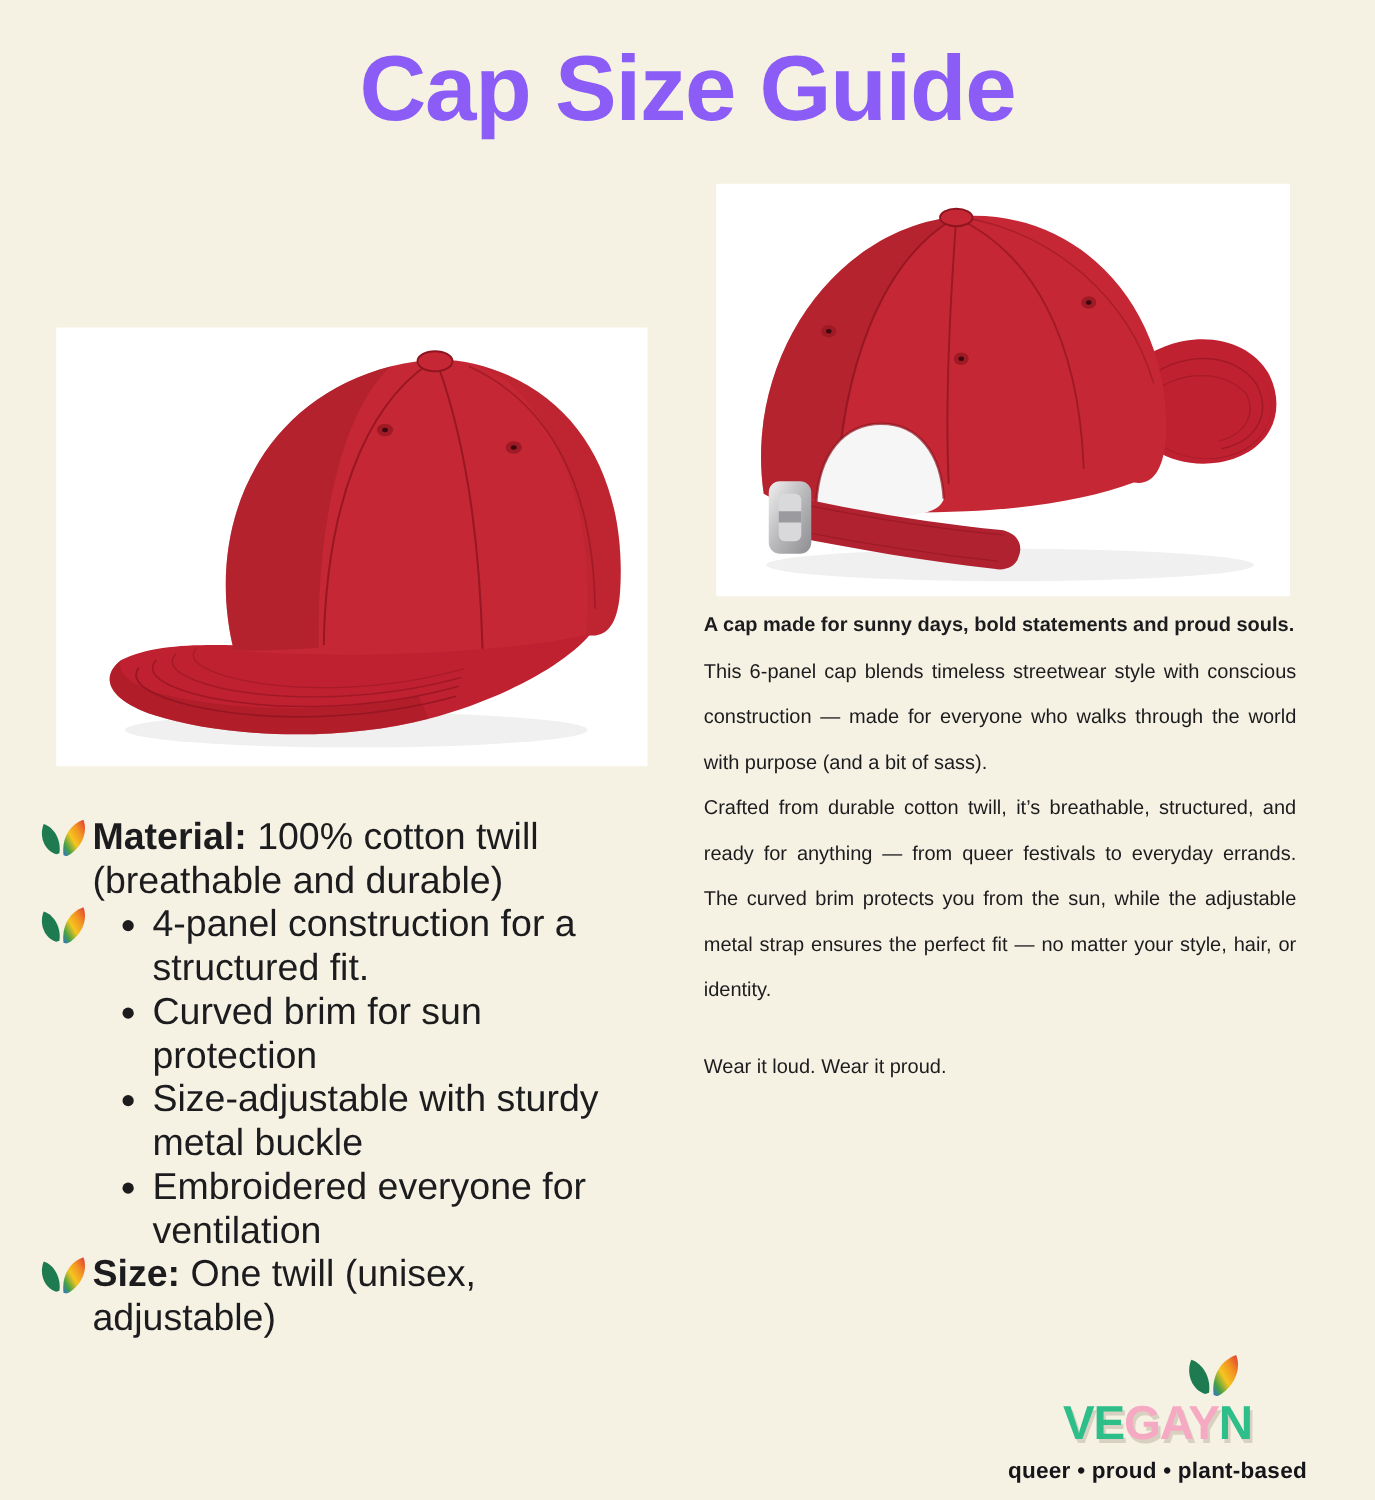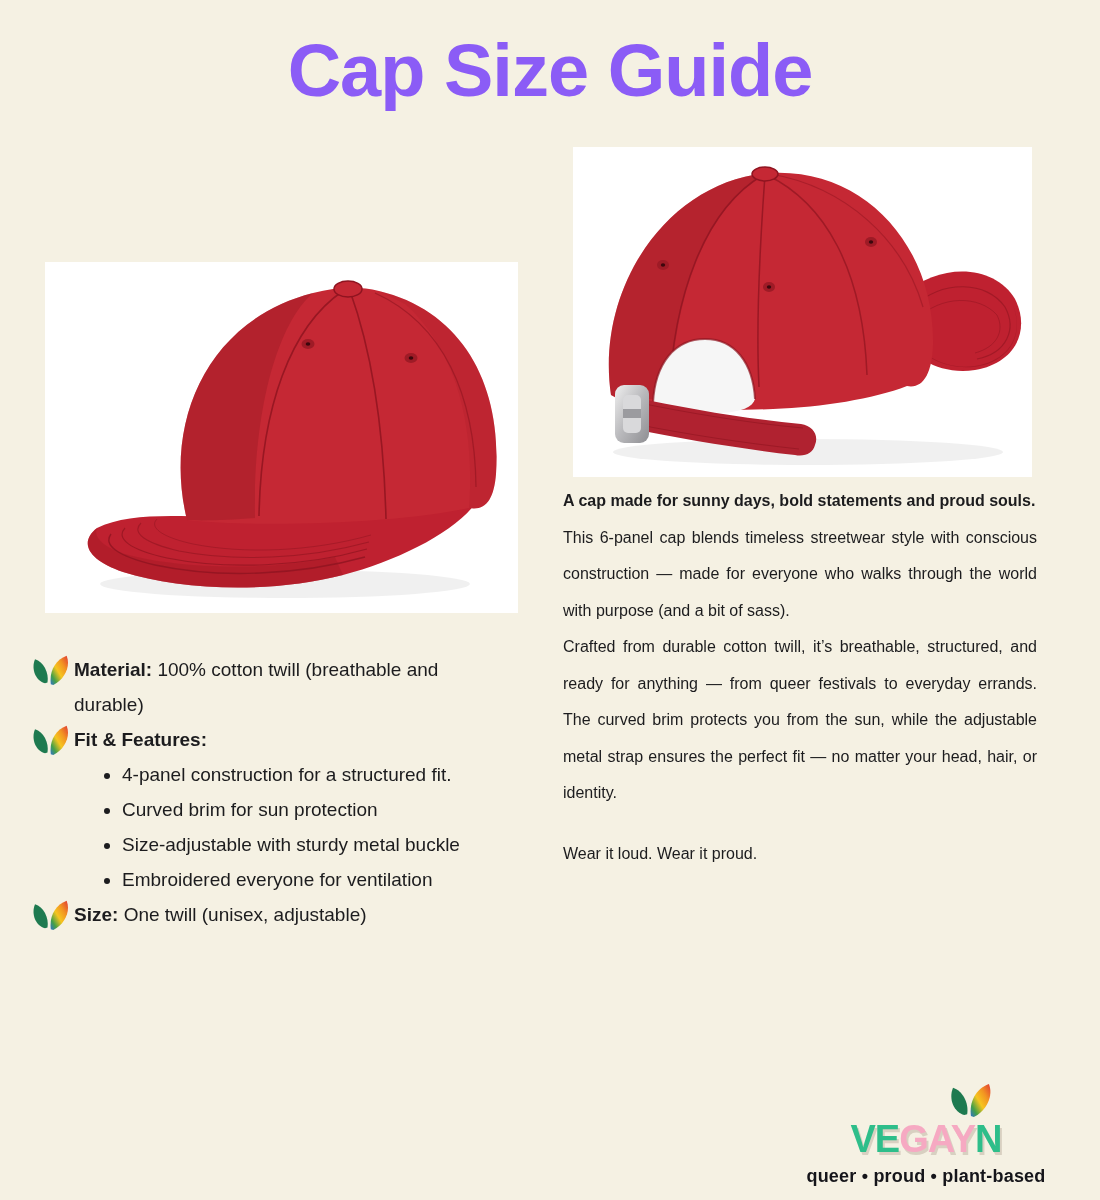--- a/index.html
+++ b/index.html
@@ -17,21 +17,21 @@
     color:#8b5cf6;
   }
 
   .img-box{position:absolute;background:#ffffff;}
   .img-left{left:45px;top:262px;width:473px;height:351px;}
   .img-right{left:573px;top:147px;width:459px;height:330px;}
   .img-box svg{display:block;width:100%;height:100%;}
 
   .specs{
     position:absolute;left:30px;top:652px;width:515px;
-    font-size:19px;line-height:35px;color:#1c1c1e;
+    font-size:30px;line-height:35px;color:#1c1c1e;
   }
   .spec-item{position:relative;padding-left:44px;}
   .leaf-bullet{position:absolute;left:0;top:3px;width:40px;height:30px;}
   .spec-text{display:inline-block;width:398px;vertical-align:top;}
   .spec-label{font-weight:700;}
   .features{margin:0;padding:0 0 0 92px;list-style:disc;}
   .features li{max-width:402px;}
 
   .description{
     position:absolute;left:563px;top:483px;width:474px;
@@ -141,40 +141,39 @@
     <div class="spec-item">
       <svg class="leaf-bullet">
           <use href="#leafpair"></use>
         </svg>
       <span class="spec-text"><b class="spec-label">Material:</b> <span>100% cotton twill (breathable and durable)</span></span>
     </div>
     <div class="spec-item">
       <svg class="leaf-bullet">
           <use href="#leafpair"></use>
         </svg>
-      <span class="spec-text"><b class="spec-label">Fit &amp; Features:</b></span>
     </div>
     <ul class="features">
       <li>4-panel construction for a structured fit.</li>
       <li>Curved brim for sun protection</li>
       <li>Size-adjustable with sturdy metal buckle</li>
       <li>Embroidered everyone for ventilation</li>
     </ul>
     <div class="spec-item">
       <svg class="leaf-bullet">
           <use href="#leafpair"></use>
         </svg>
       <span class="spec-text"><b class="spec-label">Size:</b> <span>One twill (unisex, adjustable)</span></span>
     </div>
   </div>
 
   <div class="description">
     <p class="intro">A cap made for sunny days, bold statements and proud souls.</p>
     <p>This 6-panel cap blends timeless streetwear style with conscious construction — made for everyone who walks through the world with purpose (and a bit of sass).</p>
-    <p>Crafted from durable cotton twill, it’s breathable, structured, and ready for anything — from queer festivals to everyday errands. The curved brim protects you from the sun, while the adjustable metal strap ensures the perfect fit — no matter your head, hair, or identity.</p>
+    <p>Crafted from durable cotton twill, it’s breathable, structured, and ready for anything — from queer festivals to everyday errands. The curved brim protects you from the sun, while the adjustable metal strap ensures the perfect fit — no matter your style, hair, or identity.</p>
     <p class="outro">Wear it loud. Wear it proud.</p>
   </div>
 
   <div class="logo">
     <svg class="logo-leaves">
         <use href="#leafpair"></use>
       </svg>
     <div class="logo-text"><span class="lg">VE</span><span class="lp">GAY</span><span class="lg">N</span></div>
     <div class="tagline">queer • proud • plant-based</div>
   </div>

